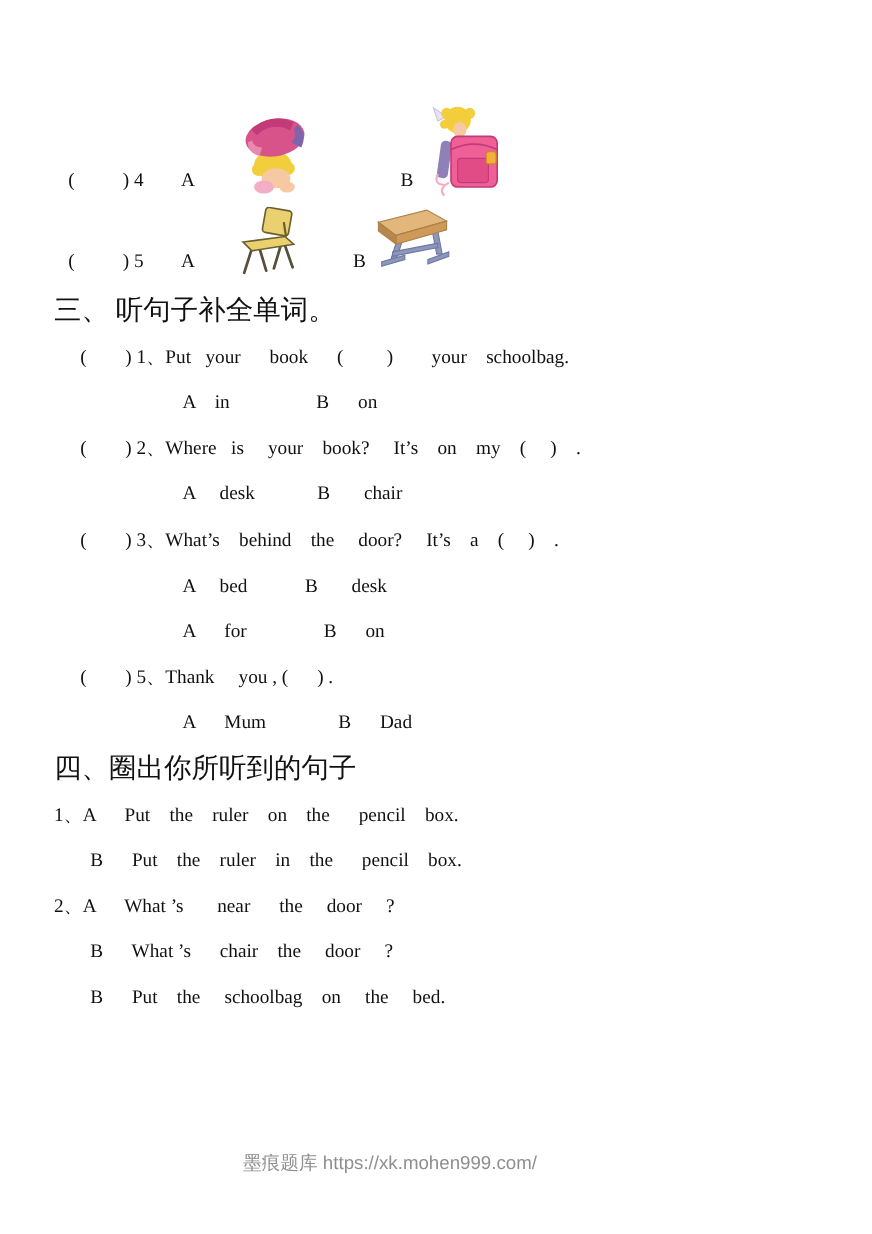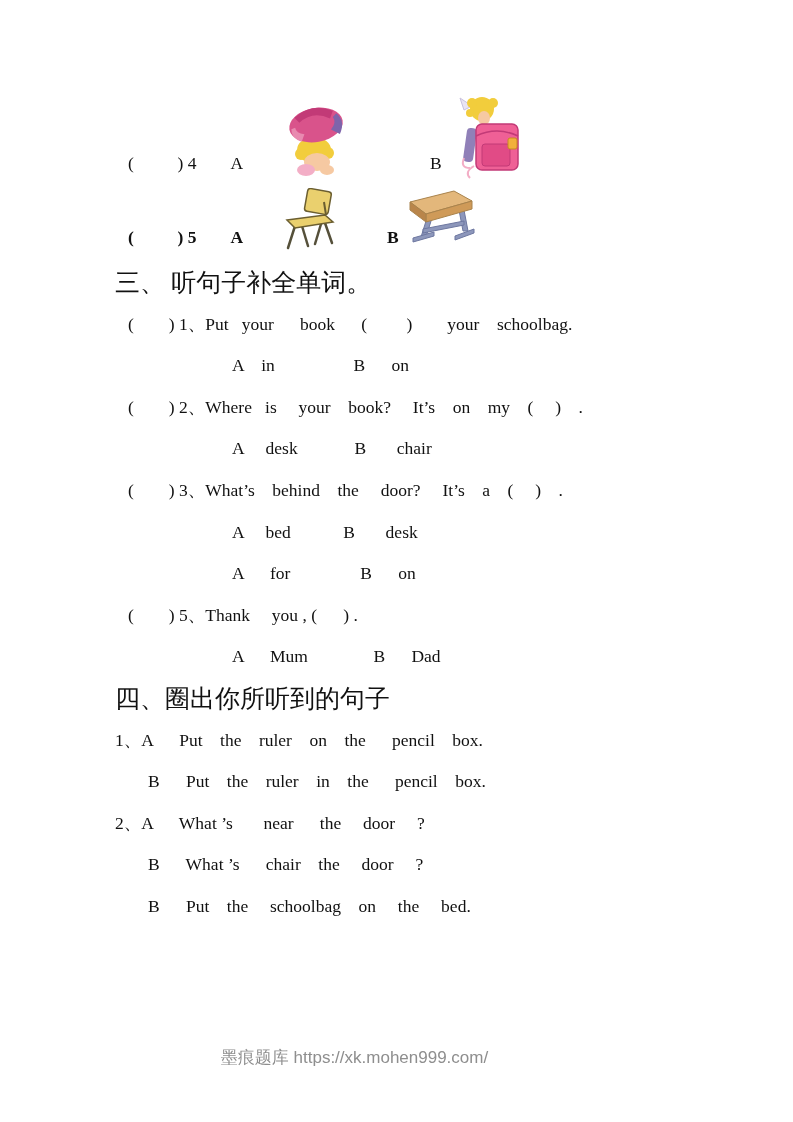--- a/index.html
+++ b/index.html
@@ -3,47 +3,47 @@
 <meta charset="utf-8">
 <style>
   * { margin:0; padding:0; box-sizing:border-box; }
   html,body { background:#ffffff; }
   .page {
     position:relative;
     width:793px; height:1122px;
     background:#ffffff;
     color:#111;
     font-family:"Liberation Serif", serif;
-    padding-left:115px;
+    padding-left:49px;
     overflow:hidden;
   }
   .match-row { display:flex; align-items:flex-end; margin-left:13px; }
   .row4 { margin-top:92px; height:88px; }
-  .row5 { margin-top:6px;  height:72px;font-weight:bold; }
+  .row5 { margin-top:6px;  height:72px; }
   .match-left {
     display:inline-block; white-space:pre;
     font-size:17.5px; line-height:1;
   }
   .row4 .match-left { width:157px; padding-bottom:8px; }
   .row5 .match-left { width:155px; padding-bottom:12px; }
   .match-b { font-size:17.5px; line-height:1; white-space:pre; }
   .row4 .match-b { margin-left:83px; padding-bottom:8px; }
   .row5 .match-b { margin-left:50px; padding-bottom:12px; }
   .img-hat  { width:62px; height:82px; }
   .img-bag  { width:80px; height:86px; margin-left:10px; }
   .img-chair{ width:54px; height:64px; margin-bottom:6px; }
   .img-desk { width:72px; height:58px; margin-left:5px; margin-bottom:12px; }
   .lines { margin-top:4px; }
   .line {
     white-space:pre;
     font-size:17.5px;
     height:41.6px; line-height:41.6px;
   }
   .cn { font-size:25px; }
-  .q-line  { margin-left:13px; }
+  .q-line  { margin-left:24px; }
   .opt-line{ margin-left:117px; }
   .b-line  { margin-left:33px; }
   .footer {
     position:absolute; left:4px; right:88px; top:1046px;
     text-align:center;
     font-family:"Liberation Sans", sans-serif;
     font-size:17px; color:#8e8e8e;
   }
 </style>
 </head>

